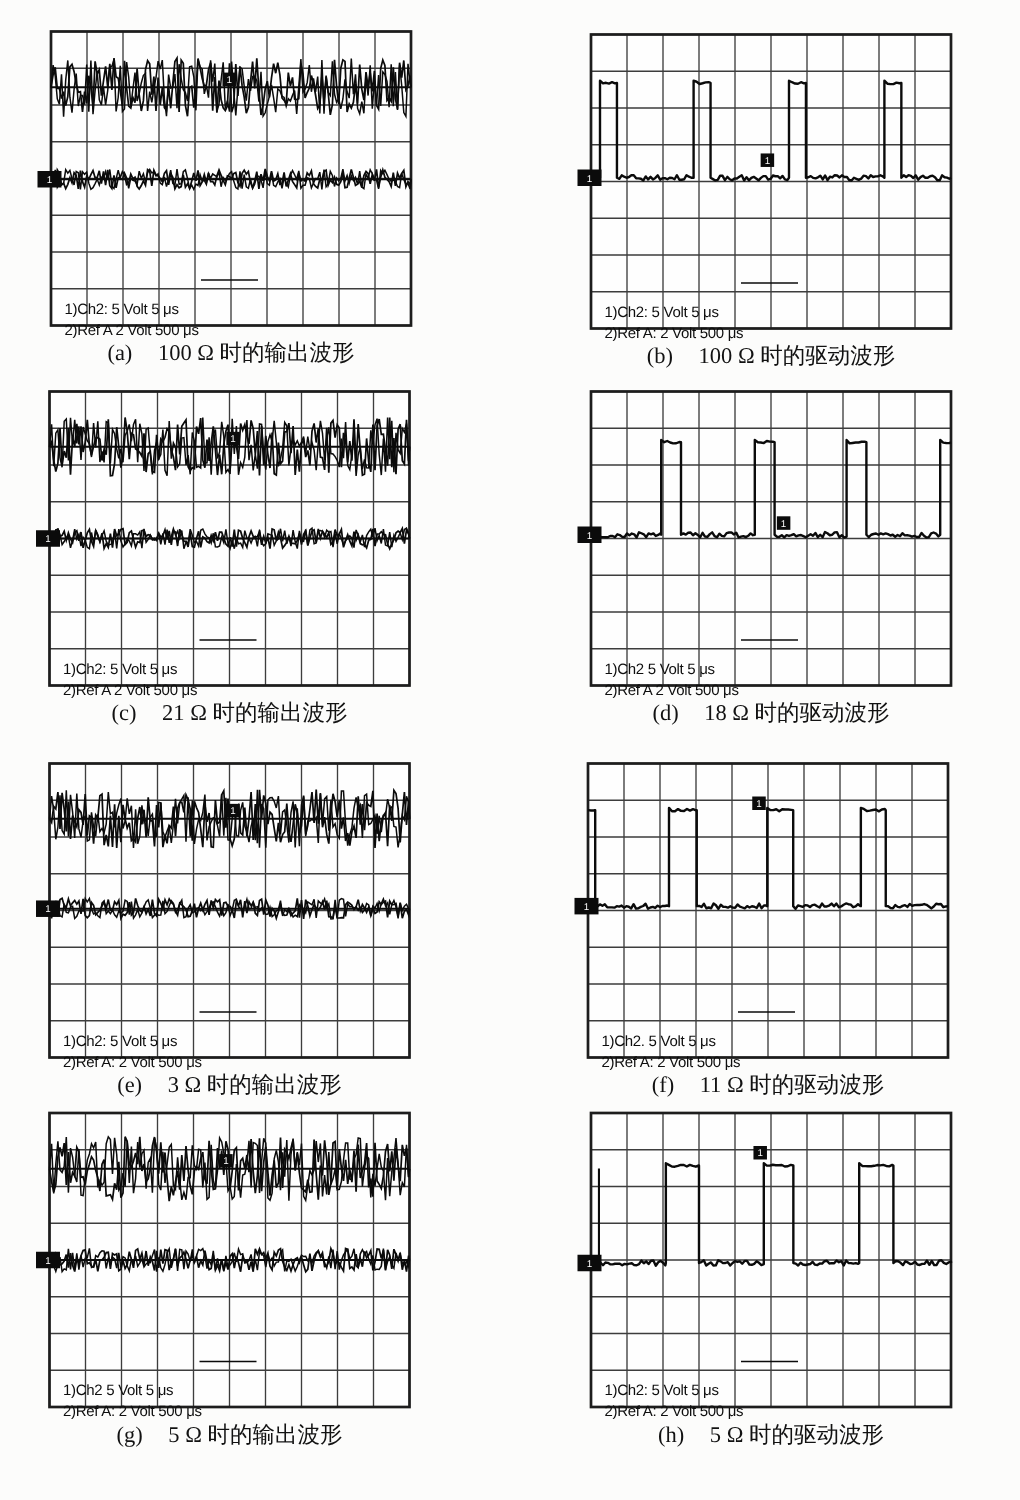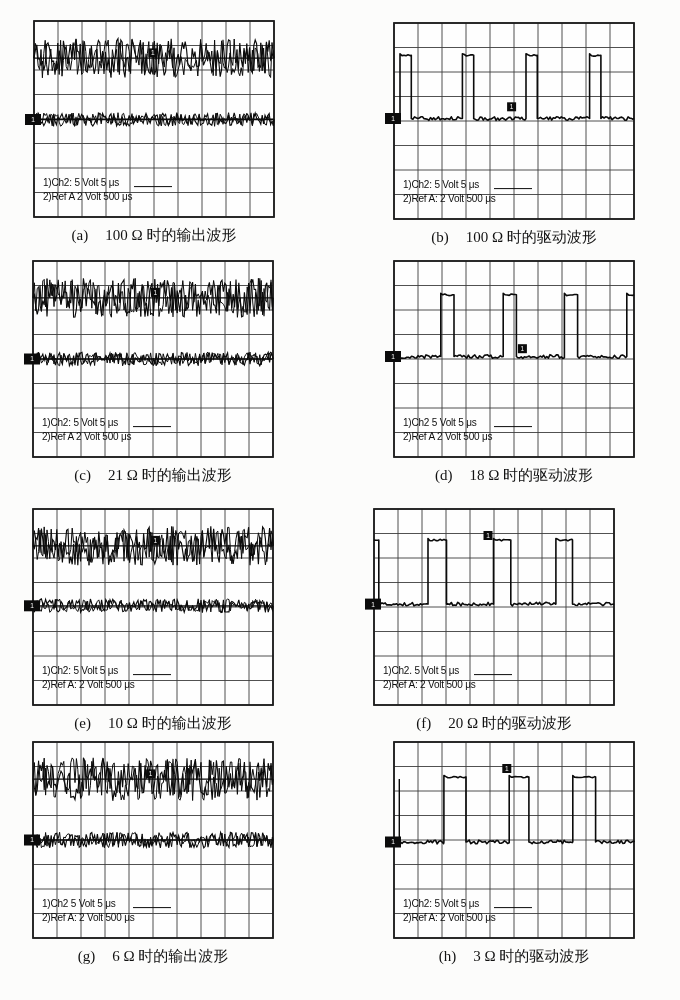--- a/index.html
+++ b/index.html
@@ -5,28 +5,28 @@
   html,body{margin:0;padding:0;}
   body{
     width:680px;height:1000px;position:relative;
     background:#fcfcfb;
     font-family:"Liberation Serif",serif;
     color:#141414;
   }
   .panel{position:absolute;width:240px;margin:0;}
   #p0{left:34px;top:21px}  #p1{left:394px;top:23px}
   #p2{left:33px;top:261px} #p3{left:394px;top:261px}
-  #p4{left:33px;top:509px} #p5{left:374px;top:509px}
+  #p4{left:33px;top:509px} #p5{left:392px;top:509px}
   #p6{left:33px;top:742px} #p7{left:394px;top:742px}
   .scope{position:relative;width:240px;height:196px;background:#fefefe;}
   .scope svg{position:absolute;left:-16px;top:-8px;width:272px;height:212px;}
   .ann{
     position:absolute;left:9px;z-index:2;white-space:nowrap;
     font-family:"Liberation Sans",sans-serif;font-size:10px;
-    letter-spacing:-0.2px;color:#0e0e0e;line-height:11px;
+    letter-spacing:-0.2px;color:#0e0e0e;line-height:11px;margin-top:24px;
   }
   .ann1{top:156px}.ann2{top:170px}
   figcaption{
     margin-top:9px;display:flex;justify-content:center;align-items:baseline;
     gap:17px;font-size:15px;color:#121212;white-space:nowrap;
   }
 </style>
 </head>
 <body>
 
@@ -139,42 +139,42 @@
         <rect x="-9.0" y="91.3" width="16" height="11" fill="#0b0b0b"></rect>
         <text x="-1.0" y="99.2" font-size="6.5" fill="#ffffff" text-anchor="middle" font-family="Liberation Sans, sans-serif">1</text>
         <rect x="117.9" y="26.9" width="9" height="9" fill="#0b0b0b"></rect>
         <text x="122.4" y="33.8" font-size="6.5" fill="#ffffff" text-anchor="middle" font-family="Liberation Sans, sans-serif">1</text>
       </svg>
     <div class="ann ann1">1)Ch2: 5 Volt 5 μs</div>
     <div class="ann ann2">2)Ref A: 2 Volt 500 μs</div>
   </div>
   <figcaption>
     <span>(e)</span>
-    <span>10 Ω 时的输出波形</span>
+    <span>3 Ω 时的输出波形</span>
   </figcaption>
 </figure>
 
 <figure class="panel" id="p5">
   <div class="scope">
     <svg viewBox="-16 -8 272 212">
         <path d="M0 0V196M24 0V196M48 0V196M72 0V196M96 0V196M120 0V196M144 0V196M168 0V196M192 0V196M216 0V196M240 0V196M0 0.0H240M0 24.5H240M0 49.0H240M0 73.5H240M0 98.0H240M0 122.5H240M0 147.0H240M0 171.5H240M0 196.0H240" stroke="#3d3d3d" stroke-width="0.9" fill="none"></path>
         <rect x="0" y="0" width="240" height="196" stroke="#1d1d1d" stroke-width="1.8" fill="none"></rect>
         <path d="M0 31.1L2.0 31.3L4.0 31.2L4.8 31.1L4.8 95.1L6.4 95.2L8.0 93.9L9.6 94.8L11.2 93.9L12.8 95.9L14.4 95.9L16.0 95.9L17.6 96.1L19.2 95.1L20.8 95.4L22.4 94.7L24.0 96.1L25.6 95.1L27.2 95.5L28.8 96.6L30.4 93.8L32.0 96.7L33.6 96.5L35.2 95.6L36.8 95.0L38.4 93.5L40.0 96.8L41.6 96.0L43.2 95.6L44.8 96.3L46.4 94.8L48.0 95.7L49.6 95.0L51.2 95.0L52.8 94.7L54.0 95.1L54.0 29.6L56.0 31.8L58.0 31.8L60.0 30.4L62.0 31.6L64.0 31.7L66.0 30.3L68.0 31.4L70.0 30.4L72.0 31.2L72.5 31.1L72.5 95.1L74.1 94.9L75.7 95.6L77.3 93.5L78.9 96.5L80.5 96.0L82.1 96.5L83.7 93.3L85.3 94.5L86.9 96.9L88.5 94.2L90.1 95.5L91.7 95.6L93.3 96.1L94.9 95.1L96.5 96.1L98.1 96.2L99.7 94.0L101.3 95.4L102.9 96.0L104.5 96.6L106.1 95.1L107.7 96.0L109.3 95.2L110.9 95.5L112.5 96.3L114.1 93.4L115.7 96.5L117.3 94.6L118.9 94.7L119.5 95.1L119.5 29.6L121.5 31.0L123.5 31.1L125.5 30.5L127.5 31.9L129.5 30.5L131.5 30.7L133.5 30.7L135.5 30.9L136.8 31.1L136.8 95.1L138.4 96.9L140.0 94.6L141.6 95.1L143.2 95.6L144.8 94.4L146.4 94.6L148.0 95.7L149.6 94.4L151.2 94.1L152.8 95.2L154.4 96.0L156.0 93.4L157.6 95.3L159.2 95.3L160.8 94.7L162.4 93.4L164.0 95.2L165.6 93.4L167.2 95.8L168.8 95.3L170.4 94.2L172.0 93.3L173.6 93.8L175.2 94.1L176.8 95.8L178.4 95.3L180.0 93.8L181.6 95.1L181.9 95.1L181.9 29.6L183.9 30.3L185.9 31.7L187.9 31.4L189.9 31.0L191.9 30.7L193.9 31.9L195.9 30.7L197.9 30.3L198.5 31.1L198.5 95.1L200.1 95.2L201.7 96.3L203.3 96.5L204.9 94.4L206.5 95.6L208.1 95.8L209.7 94.9L211.3 94.4L212.9 95.6L214.5 93.6L216.1 94.9L217.7 94.4L219.3 94.3L220.9 94.3L222.5 94.2L224.1 93.7L225.7 94.2L227.3 95.3L228.9 96.6L230.5 95.3L232.1 93.5L233.7 93.8L235.3 93.7L236.9 95.8L238.5 95.3L240.0 95.1" stroke="#0b0b0b" stroke-width="1.6" fill="none" stroke-linejoin="round"></path>
         <path d="M100 165.6h38" stroke="#0b0b0b" stroke-width="1" fill="none"></path>
         <rect x="-9.0" y="89.6" width="16" height="11" fill="#0b0b0b"></rect>
         <text x="-1.0" y="97.5" font-size="6.5" fill="#ffffff" text-anchor="middle" font-family="Liberation Sans, sans-serif">1</text>
         <rect x="109.5" y="22.0" width="9" height="9" fill="#0b0b0b"></rect>
         <text x="114.0" y="28.9" font-size="6.5" fill="#ffffff" text-anchor="middle" font-family="Liberation Sans, sans-serif">1</text>
       </svg>
     <div class="ann ann1">1)Ch2. 5 Volt 5 μs</div>
     <div class="ann ann2">2)Ref A: 2 Volt 500 μs</div>
   </div>
   <figcaption>
     <span>(f)</span>
-    <span>20 Ω 时的驱动波形</span>
+    <span>11 Ω 时的驱动波形</span>
   </figcaption>
 </figure>
 
 <figure class="panel" id="p6">
   <div class="scope">
     <svg viewBox="-16 -8 272 212">
         <path d="M0 0V196M24 0V196M48 0V196M72 0V196M96 0V196M120 0V196M144 0V196M168 0V196M192 0V196M216 0V196M240 0V196M0 0.0H240M0 24.5H240M0 49.0H240M0 73.5H240M0 98.0H240M0 122.5H240M0 147.0H240M0 171.5H240M0 196.0H240" stroke="#3d3d3d" stroke-width="0.9" fill="none"></path>
         <rect x="0" y="0" width="240" height="196" stroke="#1d1d1d" stroke-width="1.8" fill="none"></rect>
         <path d="M0 37.2L1.4 45.9L2.8 52.7L4.2 47.8L5.6 29.2L7.0 23.0L8.4 28.9L9.8 20.1L11.2 47.9L12.6 26.0L14.0 46.5L15.4 39.6L16.8 42.1L18.2 22.9L19.6 25.8L21.0 42.9L22.4 42.5L23.8 47.6L25.2 38.6L26.6 34.2L28.0 29.2L29.4 31.4L30.8 38.2L32.2 43.1L33.6 52.0L35.0 34.1L36.4 31.0L37.8 55.3L39.2 54.9L40.6 54.5L42.0 57.6L43.4 46.9L44.8 51.2L46.2 32.5L47.6 56.4L49.0 53.4L50.4 15.8L51.8 19.0L53.2 34.2L54.6 36.1L56.0 32.2L57.4 26.6L58.8 34.1L60.2 15.8L61.6 38.7L63.0 34.0L64.4 45.8L65.8 43.9L67.2 37.1L68.6 22.0L70.0 16.0L71.4 25.9L72.8 40.4L74.2 19.6L75.6 39.7L77.0 26.3L78.4 43.4L79.8 58.8L81.2 49.0L82.6 54.9L84.0 45.7L85.4 38.6L86.8 51.1L88.2 28.0L89.6 45.3L91.0 22.0L92.4 37.9L93.8 48.5L95.2 54.2L96.6 38.6L98.0 35.7L99.4 37.5L100.8 30.4L102.2 26.1L103.6 44.0L105.0 47.2L106.4 18.5L107.8 38.0L109.2 50.9L110.6 50.6L112.0 23.4L113.4 36.7L114.8 25.0L116.2 41.3L117.6 18.8L119.0 24.1L120.4 50.5L121.8 38.7L123.2 24.8L124.6 23.1L126.0 51.6L127.4 31.9L128.8 30.2L130.2 37.1L131.6 28.0L133.0 39.5L134.4 17.4L135.8 38.7L137.2 53.5L138.6 41.7L140.0 16.9L141.4 52.1L142.8 32.7L144.2 22.6L145.6 39.5L147.0 55.1L148.4 41.4L149.8 31.5L151.2 49.8L152.6 46.5L154.0 16.3L155.4 50.0L156.8 24.1L158.2 26.1L159.6 30.5L161.0 23.5L162.4 17.8L163.8 38.5L165.2 26.9L166.6 40.0L168.0 50.1L169.4 51.2L170.8 52.6L172.2 44.5L173.6 52.8L175.0 52.5L176.4 17.7L177.8 40.6L179.2 57.8L180.6 35.1L182.0 41.7L183.4 18.2L184.8 30.8L186.2 54.6L187.6 46.6L189.0 20.0L190.4 19.1L191.8 50.6L193.2 24.1L194.6 36.7L196.0 45.3L197.4 31.2L198.8 47.3L200.2 37.9L201.6 46.1L203.0 25.1L204.4 52.4L205.8 21.0L207.2 43.3L208.6 38.2L210.0 34.0L211.4 20.0L212.8 49.6L214.2 43.8L215.6 55.8L217.0 19.8L218.4 45.3L219.8 47.6L221.2 50.3L222.6 42.0L224.0 25.7L225.4 20.7L226.8 38.9L228.2 25.6L229.6 45.2L231.0 23.2L232.4 34.9L233.8 45.5L235.2 21.2L236.6 28.6L238.0 23.3L239.4 42.8L240.0 37.2" stroke="#0b0b0b" stroke-width="1.15" fill="none"></path>
         <path d="M0 37.2L1.4 20.6L2.8 53.6L4.2 34.1L5.6 18.8L7.0 37.9L8.4 39.6L9.8 35.5L11.2 16.1L12.6 53.1L14.0 23.4L15.4 29.5L16.8 41.9L18.2 46.0L19.6 24.0L21.0 54.8L22.4 55.1L23.8 42.5L25.2 31.4L26.6 27.3L28.0 20.5L29.4 23.3L30.8 19.4L32.2 49.6L33.6 45.1L35.0 48.2L36.4 46.1L37.8 20.5L39.2 15.9L40.6 17.7L42.0 40.6L43.4 16.6L44.8 27.5L46.2 51.4L47.6 49.2L49.0 40.0L50.4 49.1L51.8 18.6L53.2 46.7L54.6 22.4L56.0 53.4L57.4 43.7L58.8 19.4L60.2 36.5L61.6 27.1L63.0 24.9L64.4 50.5L65.8 33.0L67.2 30.3L68.6 53.2L70.0 16.7L71.4 23.1L72.8 47.6L74.2 51.4L75.6 25.9L77.0 46.6L78.4 34.1L79.8 22.9L81.2 20.9L82.6 48.3L84.0 50.8L85.4 29.6L86.8 44.5L88.2 57.9L89.6 52.9L91.0 57.8L92.4 43.0L93.8 43.1L95.2 21.6L96.6 35.0L98.0 37.4L99.4 24.2L100.8 24.6L102.2 49.7L103.6 33.1L105.0 57.5L106.4 56.2L107.8 21.2L109.2 45.0L110.6 50.1L112.0 38.7L113.4 16.6L114.8 19.3L116.2 26.7L117.6 31.1L119.0 51.9L120.4 49.2L121.8 57.4L123.2 55.7L124.6 34.1L126.0 42.5L127.4 56.4L128.8 41.3L130.2 40.8L131.6 33.9L133.0 18.6L134.4 49.7L135.8 19.7L137.2 20.2L138.6 21.7L140.0 53.3L141.4 32.3L142.8 16.9L144.2 20.1L145.6 56.7L147.0 58.2L148.4 53.4L149.8 30.6L151.2 24.9L152.6 32.6L154.0 51.5L155.4 26.2L156.8 42.4L158.2 18.1L159.6 58.5L161.0 27.7L162.4 17.1L163.8 37.6L165.2 26.1L166.6 34.7L168.0 20.3L169.4 55.5L170.8 58.2L172.2 48.0L173.6 38.4L175.0 41.3L176.4 38.1L177.8 18.7L179.2 32.7L180.6 20.3L182.0 55.7L183.4 41.4L184.8 54.3L186.2 26.1L187.6 47.7L189.0 43.9L190.4 37.4L191.8 51.2L193.2 50.9L194.6 45.7L196.0 31.5L197.4 20.0L198.8 20.0L200.2 43.9L201.6 44.4L203.0 30.6L204.4 27.7L205.8 16.6L207.2 17.0L208.6 49.0L210.0 37.1L211.4 28.8L212.8 30.2L214.2 56.3L215.6 40.5L217.0 48.6L218.4 36.9L219.8 27.3L221.2 36.1L222.6 38.5L224.0 58.1L225.4 30.1L226.8 55.4L228.2 38.9L229.6 29.9L231.0 16.7L232.4 34.1L233.8 54.8L235.2 46.4L236.6 49.3L238.0 21.2L239.4 42.5L240.0 37.2" stroke="#0b0b0b" stroke-width="1" fill="none"></path>
@@ -186,21 +186,21 @@
         <rect x="-9.0" y="92.5" width="16" height="11" fill="#0b0b0b"></rect>
         <text x="-1.0" y="100.4" font-size="6.5" fill="#ffffff" text-anchor="middle" font-family="Liberation Sans, sans-serif">1</text>
         <rect x="113.1" y="27.4" width="9" height="9" fill="#0b0b0b"></rect>
         <text x="117.6" y="34.3" font-size="6.5" fill="#ffffff" text-anchor="middle" font-family="Liberation Sans, sans-serif">1</text>
       </svg>
     <div class="ann ann1">1)Ch2  5 Volt 5 μs</div>
     <div class="ann ann2">2)Ref A: 2 Volt 500 μs</div>
   </div>
   <figcaption>
     <span>(g)</span>
-    <span>6 Ω 时的输出波形</span>
+    <span>5 Ω 时的输出波形</span>
   </figcaption>
 </figure>
 
 <figure class="panel" id="p7">
   <div class="scope">
     <svg viewBox="-16 -8 272 212">
         <path d="M0 0V196M24 0V196M48 0V196M72 0V196M96 0V196M120 0V196M144 0V196M168 0V196M192 0V196M216 0V196M240 0V196M0 0.0H240M0 24.5H240M0 49.0H240M0 73.5H240M0 98.0H240M0 122.5H240M0 147.0H240M0 171.5H240M0 196.0H240" stroke="#3d3d3d" stroke-width="0.9" fill="none"></path>
         <rect x="0" y="0" width="240" height="196" stroke="#1d1d1d" stroke-width="1.8" fill="none"></rect>
         <path d="M0 100.0L1.6 101.0L3.2 98.6L4.8 101.6L6.4 99.8L8.0 101.5L9.6 99.7L11.2 99.9L12.8 100.9L14.4 100.9L16.0 100.5L17.6 100.4L19.2 100.5L20.8 101.5L22.4 100.6L24.0 100.9L25.6 100.4L27.2 100.2L28.8 101.4L30.4 101.5L32.0 100.8L33.6 98.4L35.2 100.2L36.8 98.9L38.4 100.7L40.0 98.5L41.6 98.3L43.2 101.8L44.8 99.5L46.4 98.6L48.0 99.8L49.6 101.6L49.9 100.0L49.9 33.5L51.9 34.6L53.9 35.7L55.9 35.8L57.9 35.3L59.9 34.6L61.9 34.7L63.9 35.7L65.9 34.6L67.9 35.3L69.9 35.8L71.9 34.9L72.0 35.0L72.0 100.0L73.6 99.4L75.2 98.1L76.8 101.7L78.4 100.5L80.0 99.6L81.6 101.7L83.2 101.6L84.8 98.2L86.4 98.9L88.0 100.1L89.6 100.0L91.2 99.4L92.8 101.7L94.4 100.0L96.0 98.8L97.6 99.3L99.2 98.9L100.8 100.5L102.4 98.6L104.0 98.6L105.6 101.1L107.2 101.2L108.8 100.6L110.4 98.8L112.0 99.9L113.6 101.4L115.2 100.7L115.2 100.0L115.2 33.5L117.2 35.1L119.2 35.1L121.2 34.5L123.2 34.8L125.2 34.8L127.2 34.7L129.2 35.7L131.2 35.5L133.2 34.6L134.9 35.0L134.9 100.0L136.5 100.4L138.1 101.7L139.7 99.8L141.3 101.0L142.9 101.3L144.5 101.0L146.1 100.7L147.7 99.2L149.3 101.1L150.9 101.4L152.5 100.3L154.1 100.4L155.7 98.8L157.3 98.5L158.9 100.3L160.5 100.1L162.1 100.2L163.7 98.3L165.3 99.5L166.9 98.8L168.5 101.6L170.1 98.3L171.7 100.0L173.3 100.1L174.9 100.4L176.5 100.1L178.1 100.6L178.8 100.0L178.8 33.5L180.8 35.3L182.8 35.4L184.8 35.5L186.8 35.5L188.8 35.2L190.8 34.7L192.8 34.9L194.8 34.6L196.8 35.3L198.8 35.6L200.8 34.6L201.6 35.0L201.6 100.0L203.2 98.7L204.8 98.8L206.4 99.9L208.0 101.4L209.6 98.8L211.2 99.6L212.8 100.7L214.4 100.4L216.0 99.1L217.6 101.0L219.2 101.3L220.8 100.6L222.4 100.5L224.0 98.4L225.6 101.2L227.2 98.6L228.8 101.4L230.4 101.3L232.0 98.5L233.6 98.2L235.2 99.9L236.8 100.7L238.4 99.6L240.0 99.2L240.0 100.0" stroke="#0b0b0b" stroke-width="1.6" fill="none" stroke-linejoin="round"></path>
         <path d="M5.3 100.0V37.0" stroke="#0b0b0b" stroke-width="1.4" fill="none"></path>
@@ -208,15 +208,15 @@
         <rect x="-9.0" y="94.5" width="16" height="11" fill="#0b0b0b"></rect>
         <text x="-1.0" y="102.4" font-size="6.5" fill="#ffffff" text-anchor="middle" font-family="Liberation Sans, sans-serif">1</text>
         <rect x="108.3" y="22.0" width="9" height="9" fill="#0b0b0b"></rect>
         <text x="112.8" y="28.9" font-size="6.5" fill="#ffffff" text-anchor="middle" font-family="Liberation Sans, sans-serif">1</text>
       </svg>
     <div class="ann ann1">1)Ch2: 5 Volt 5 μs</div>
     <div class="ann ann2">2)Ref A: 2 Volt 500 μs</div>
   </div>
   <figcaption>
     <span>(h)</span>
-    <span>3 Ω 时的驱动波形</span>
+    <span>5 Ω 时的驱动波形</span>
   </figcaption>
 </figure>
 
 </body></html>

